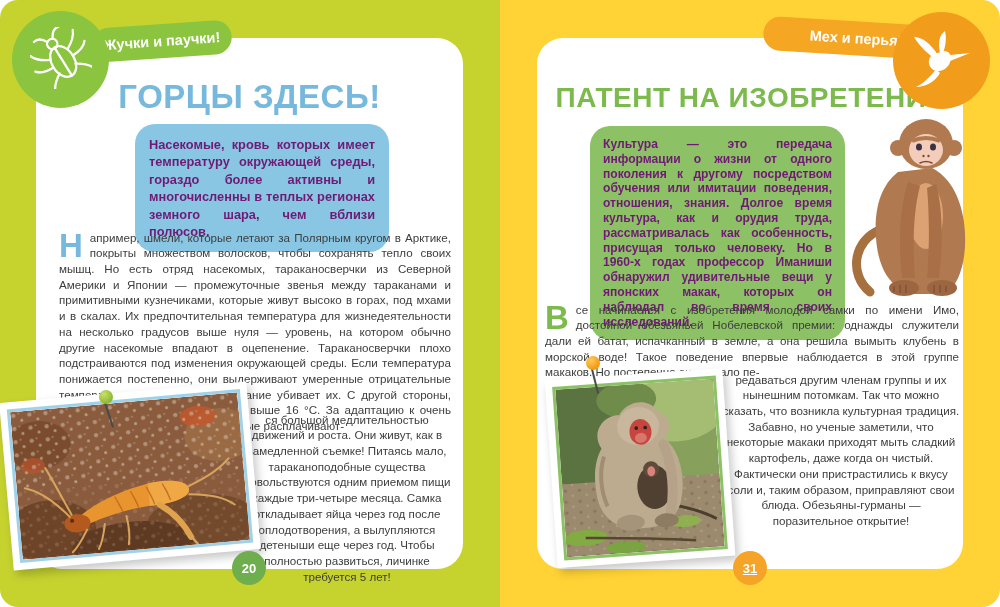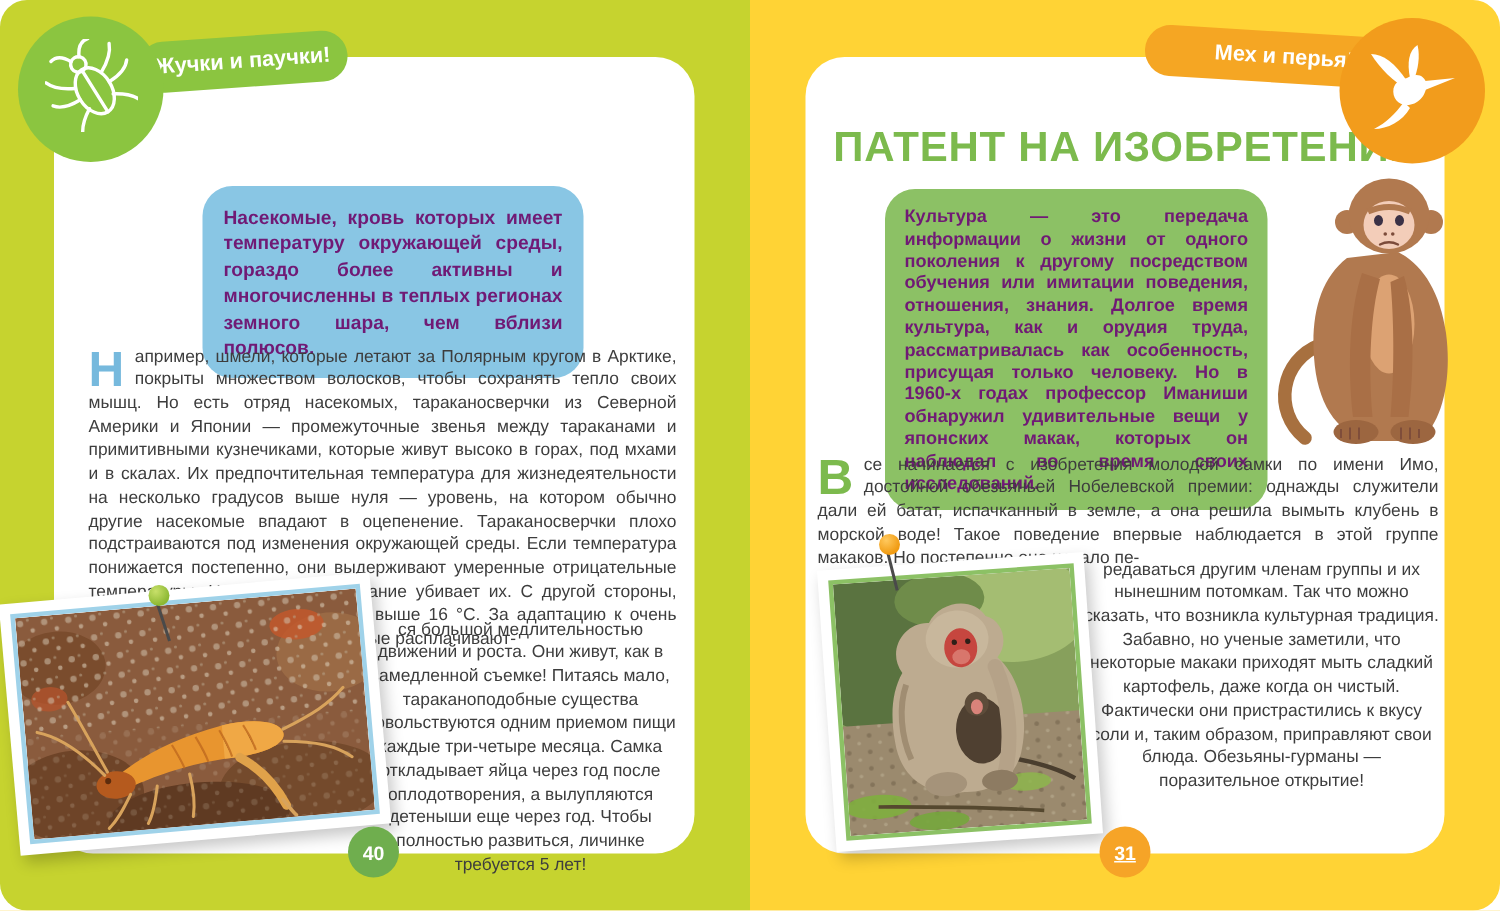--- a/index.html
+++ b/index.html
@@ -90,20 +90,21 @@
           <path d="M19,34 C10,34 5,32 2,28"></path>
           <path d="M21,42 C14,46 10,50 8,55"></path>
           <path d="M40,26 C48,22 52,18 54,13"></path>
           <path d="M41,34 C50,34 55,32 58,28"></path>
           <path d="M39,42 C46,46 50,50 52,55"></path>
         </g>
       </svg>
     </span>
   </div>
 
+  <div class="page-title left">ГОРЦЫ ЗДЕСЬ!</div>
 
   <div class="infobox left">Насекомые, кровь которых имеет температуру окружающей среды, гораздо более активны и многочисленны в теплых регионах земного шара, чем вблизи полюсов.</div>
 
   <p class="body-text left"><span class="dropcap blue">Н</span><span>апример, шмели, которые летают за Полярным кругом в Арктике, покрыты множеством волосков, чтобы сохранять тепло своих мышц. Но есть отряд насекомых, тараканосверчки из Северной Америки и Японии — промежуточные звенья между тараканами и примитивными кузнечиками, которые живут высоко в горах, под мхами и в скалах. Их предпочтительная температура для жизнедеятельности на несколько градусов выше нуля — уровень, на котором обычно другие насекомые впадают в оцепенение. Тараканосверчки плохо подстраиваются под изменения окружающей среды. Если температура понижается постепенно, они выдерживают умеренные отрицательные температуры. Но резкое похолодание убивает их. С другой стороны, они погибают и при температуре выше 16 °С. За адаптацию к очень низким температурам эти насекомые расплачивают-</span></p>
 
   <p class="body2 left">ся большой медлительностью движений и роста. Они живут, как в замедленной съемке! Питаясь мало, тараканоподобные существа довольствуются одним приемом пищи каждые три-четыре месяца. Самка откладывает яйца через год после оплодотворения, а вылупляются детеныши еще через год. Чтобы полностью развиться, личинке требуется 5 лет!</p>
 
   <div class="photo left">
     <div class="photo-inner">
       <svg viewBox="0 0 226 146" preserveAspectRatio="none">
@@ -149,21 +150,21 @@
           <path d="M140,104 C152,112 162,124 168,138" fill="none" stroke="#e0a24a" stroke-width="6" stroke-linecap="round"></path>
           <path d="M166,134 C170,140 172,143 174,145" fill="none" stroke="#d8a35c" stroke-width="2.4" stroke-linecap="round"></path>
         </g>
       </svg>
     </div>
   </div>
   <div class="pin-needle left"></div>
   <div class="pin-ball green"></div>
 
   <div class="page-circle left">
-    <span>40</span>
+    <span>20</span>
   </div>
 
   <div class="card right"></div>
 
   <div class="tab-pill right">
     <span>Мех и перья!</span>
   </div>
   <div class="tab-circle right">
     <span>
       <svg width="60" height="60" viewBox="0 0 60 60" fill="#ffffff">

